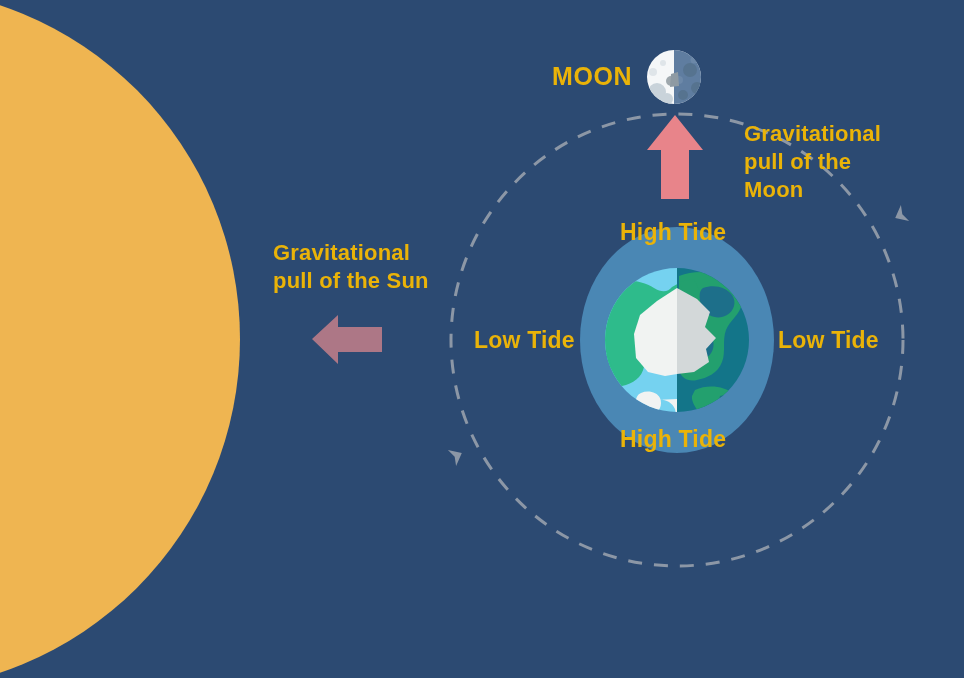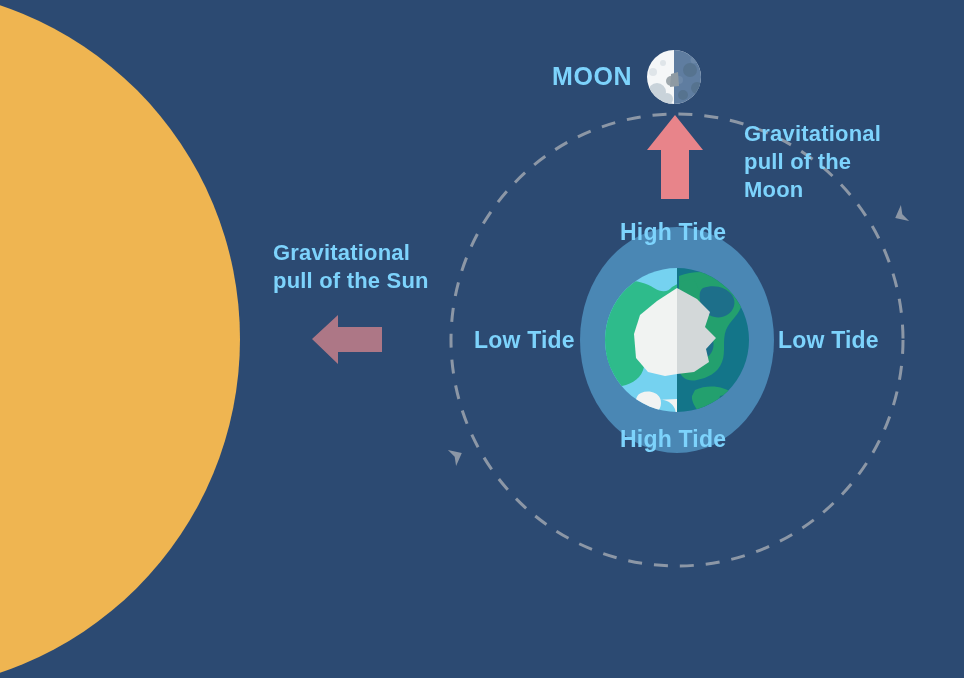--- a/index.html
+++ b/index.html
@@ -20,21 +20,21 @@
   }
   #scene {
     position: absolute;
     left: 0;
     top: 0;
     width: 964px;
     height: 678px;
   }
   .label {
     position: absolute;
-    color: #7dd3fc;
+    color: #eab308;
     font-weight: bold;
     font-family: "Liberation Sans", sans-serif;
     letter-spacing: 0.2px;
     line-height: 1.22;
     white-space: pre-line;
     user-select: none;
   }
   .label-moon {
     left: 552px;
     top: 61px;

